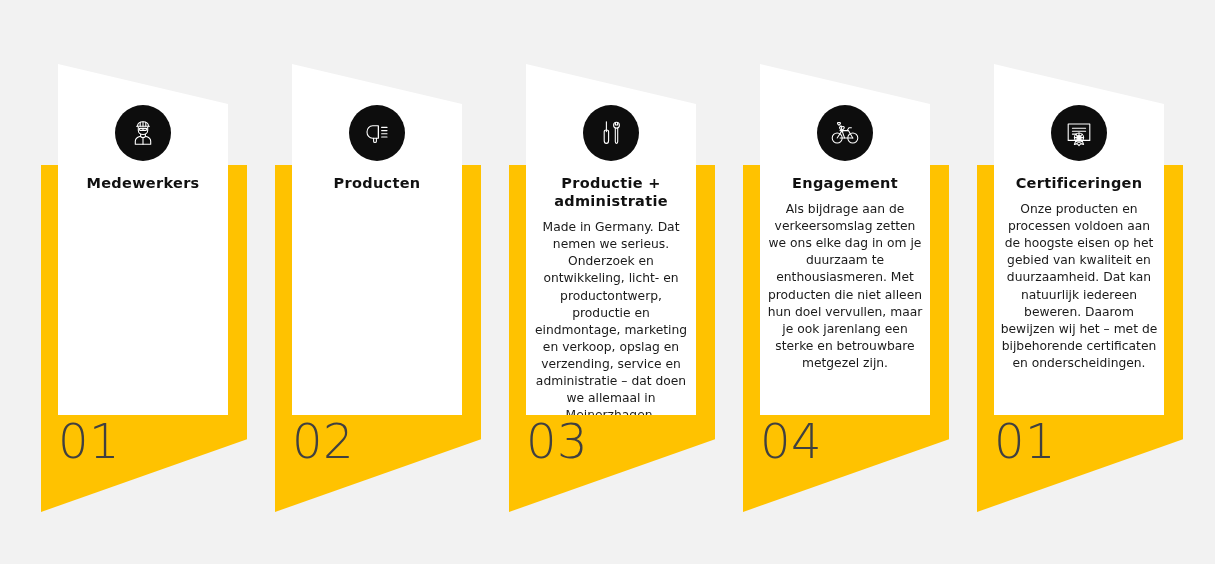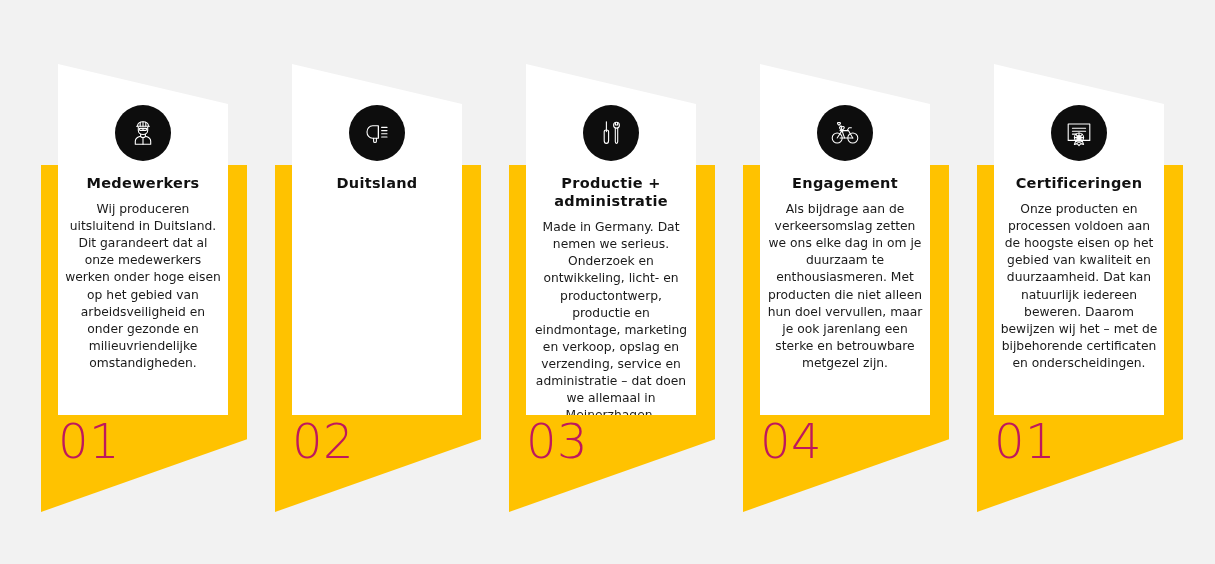--- a/index.html
+++ b/index.html
@@ -94,21 +94,21 @@
     color: #1a1a1a;
   }
 
   
   .index {
     position: absolute;
     left: 18px;
     top: 409px;
     font-size: 48px;
     font-weight: 300;
-    color: #be185d;
+    color: #404040;
     line-height: 1;
     letter-spacing: 0.5px;
     font-family: "DejaVu Sans", "Liberation Sans", sans-serif;
   }
 </style>
 </head>
 <body>
 
 <div id="stage">
 
@@ -123,42 +123,41 @@
             <path d="M13.2 5.3 L13.2 9.2 M16 4.8 L16 9.2 M18.8 5.3 L18.8 9.2"></path>
             <path d="M11.3 10.0 L11.3 13.2 C11.3 15.7 13.4 17.5 16 17.5 C18.6 17.5 20.7 15.7 20.7 13.2 L20.7 10.0"></path>
             <rect x="12.3" y="11.4" width="7.4" height="2.0" rx="0.9"></rect>
             <path d="M16 11.4 L16 13.4"></path>
             <path d="M13.6 17.2 L13.6 19.0 C13.6 19.9 14.7 20.5 16 20.5 C17.3 20.5 18.4 19.9 18.4 19.0 L18.4 17.2"></path>
             <path d="M13.6 19.2 C10.2 20.0 8.3 21.6 8.3 24.2 L8.3 27.2 L23.7 27.2 L23.7 24.2 C23.7 21.6 21.8 20.0 18.4 19.2"></path>
             <path d="M16 20.6 L16 27.2"></path>
           </svg>
         </div>
         <div class="card-title">Medewerkers</div>
-        <div class="card-body">Wij produceren uitsluitend in Duitsland. Dit garandeert dat al onze medewerkers werken onder hoge eisen op het gebied van arbeidsveiligheid en onder gezonde en milieuvriendelijke omstandigheden.</div>
       </div>
     </div>
     <div class="index">01</div>
   </div>
 
   <div class="card" style="left:274px;">
     <div class="yellow"></div>
     <div class="panel">
       <div class="panel-inner">
         <div class="icon-disc">
           <svg width="32" height="32" viewBox="0 0 32 32" fill="none" stroke="#ffffff" stroke-width="1.1" stroke-linecap="round" stroke-linejoin="round">
             <path d="M6.0 15.0 C6.0 11.4 8.4 8.8 11.6 8.8 L17.4 8.8 L17.4 21.2 L11.6 21.2 C8.4 21.2 6.0 18.6 6.0 15.0 Z"></path>
             <path d="M17.4 9.6 L17.4 20.4"></path>
             <path d="M12.6 21.3 L12.6 24.2 C12.6 25.0 13.2 25.5 14.0 25.5 C14.8 25.5 15.4 25.0 15.4 24.2 L15.4 21.3"></path>
             <path d="M20.6 10.4 L26.0 10.4"></path>
             <path d="M20.6 13.6 L26.0 13.6"></path>
             <path d="M20.6 16.8 L26.0 16.8"></path>
             <path d="M20.6 20.0 L26.0 20.0"></path>
           </svg>
         </div>
-        <div class="card-title">Duitsland</div>
+        <div class="card-title">Producten</div>
       </div>
     </div>
     <div class="index">02</div>
   </div>
 
   <div class="card" style="left:508px;">
     <div class="yellow"></div>
     <div class="panel">
       <div class="panel-inner">
         <div class="icon-disc">

